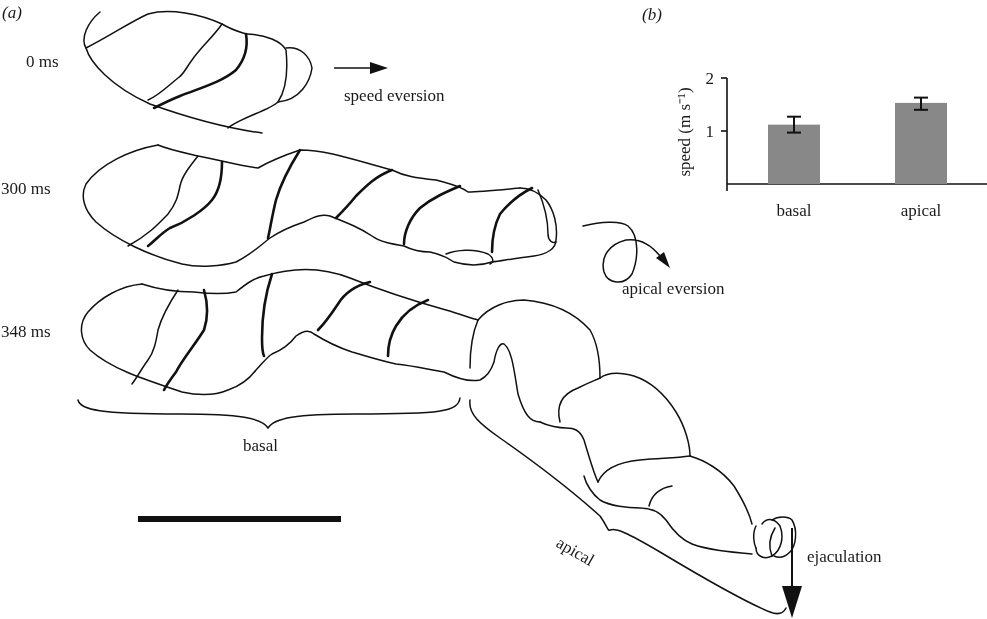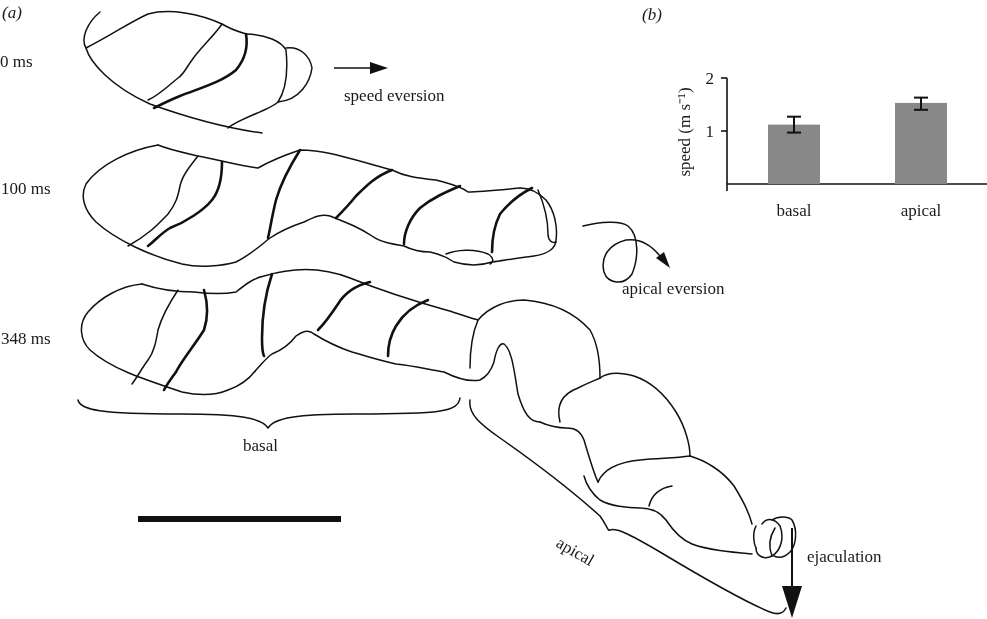--- a/index.html
+++ b/index.html
@@ -9,23 +9,23 @@
   svg{position:absolute;left:0;top:0;}
   .o{fill:none;stroke:#111;stroke-width:1.5;stroke-linecap:round;stroke-linejoin:round;}
   .t{fill:none;stroke:#111;stroke-width:2.6;stroke-linecap:round;}
 </style>
 </head>
 <body>
 
 <div class="lbl panel" style="left:2px;top:4px;">(a)</div>
 <div class="lbl panel" style="left:642px;top:6px;">(b)</div>
 
-<div class="lbl" style="left:0px;top:53px;">0 ms</div>
-<div class="lbl" style="left:1px;top:180px;">100 ms</div>
-<div class="lbl" style="left:1px;top:330px;text-align:center;">348 ms</div>
+<div class="lbl" style="left:14px;top:53px;padding-left:12px;">0 ms</div>
+<div class="lbl" style="left:1px;top:180px;">300 ms</div>
+<div class="lbl" style="left:1px;top:323px;text-align:center;">348 ms</div>
 
 <div class="lbl" style="left:344px;top:87px;">speed eversion</div>
 <div class="lbl" style="left:622px;top:280px;">apical eversion</div>
 <div class="lbl" style="left:807px;top:548px;">ejaculation</div>
 <div class="lbl" style="left:243px;top:437px;">basal</div>
 <div class="lbl" style="left:562px;top:534px;transform:rotate(30deg);transform-origin:left top;">apical</div>
 
 <svg width="987" height="619" viewBox="0 0 987 619">
 
   <g>

